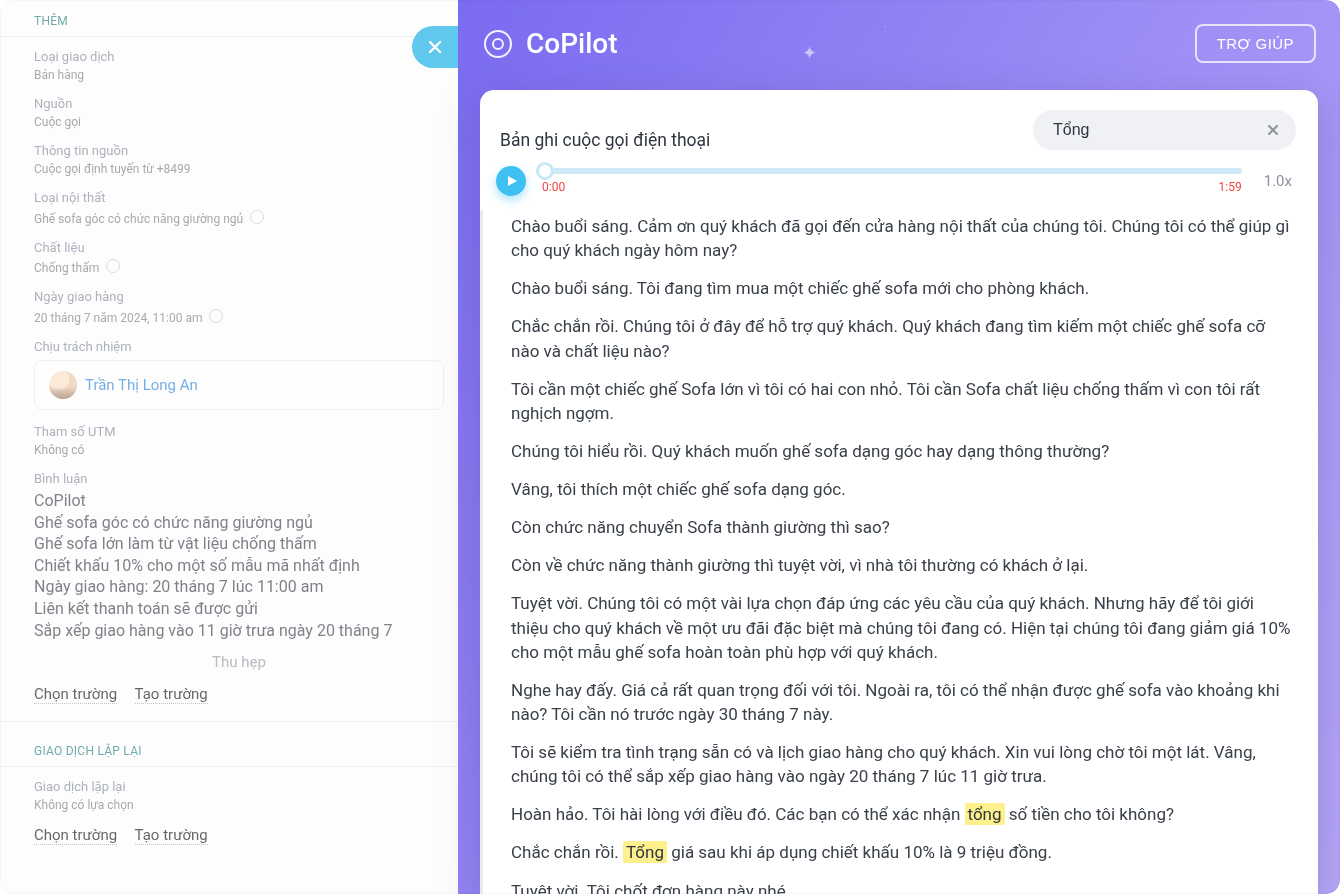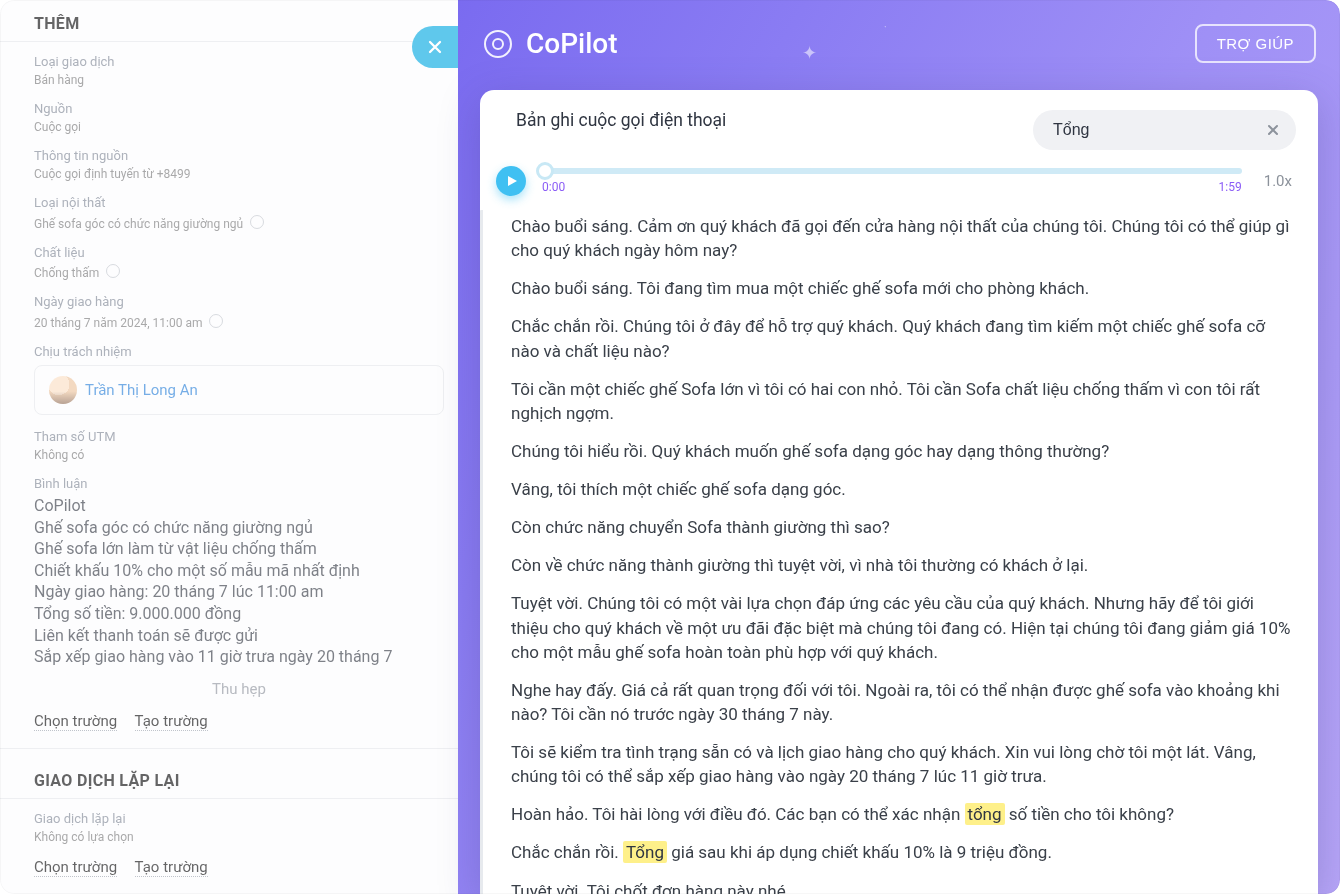--- a/index.html
+++ b/index.html
@@ -16,21 +16,21 @@
     --search-bg:#f0f1f4;
     --hl:#fef08a;
   }
   html,body{margin:0;padding:0;width:1340px;height:894px;font-family:-apple-system,BlinkMacSystemFont,"Segoe UI",Roboto,Helvetica,Arial,sans-serif;color:var(--text-dark);background:var(--left-bg);}
   *{box-sizing:border-box;}
 
   
   .page{position:relative;width:1340px;height:894px;overflow:hidden;border-radius:14px;}
   .left{position:absolute;left:0;top:0;width:460px;height:894px;background:#fff;overflow:hidden;}
   .left-scroll{padding:0 16px 0 34px;}
-  .sec-title{font-size:16px;letter-spacing:.02em;color:#000000;margin-top:14px;margin-bottom:8px;text-transform:uppercase;font-weight:bold;}
+  .sec-title{font-size:12px;letter-spacing:.02em;color:#0f766e;margin-top:14px;margin-bottom:8px;text-transform:uppercase;}
   .field{margin-bottom:14px;}
   .field .lab{font-size:13px;color:var(--label);line-height:1.3;}
   .field .val{font-size:12px;color:#737373;margin-top:2px;}
   .inline-ic{display:inline-block;width:14px;height:14px;border:1.3px solid #9aa0aa;border-radius:50%;position:relative;top:1px;margin-left:4px;opacity:.6;}
   .person-chip{display:flex;align-items:center;gap:8px;border:1px solid var(--divider);border-radius:8px;padding:10px 14px;margin-top:4px;}
   .avatar{width:28px;height:28px;border-radius:50%;background:radial-gradient(circle at 35% 30%, #fde0c2 0 40%, #eec399 40% 100%);position:relative;overflow:hidden;}
   .avatar::after{content:"";position:absolute;inset:0;background:linear-gradient(180deg, rgba(0,0,0,0) 55%, rgba(60,30,20,.55) 100%);}
   .person-name{color:var(--link);font-size:15px;}
   .comment-block{font-size:16px;color:#2c313b;line-height:1.35;margin-top:2px;}
   .collapse{margin-top:12px;font-size:15px;color:#8b9099;}
@@ -53,33 +53,33 @@
   .spark.b{left:426px;top:22px;font-size:10px;}
   .spark.c{left:90px;top:34px;font-size:10px;}
 
   .cp-header{display:flex;align-items:center;justify-content:space-between;padding:24px 24px 12px 26px;}
   .cp-brand{display:flex;align-items:center;gap:14px;color:#fff;font-size:28px;font-weight:500;}
   .cp-logo{width:28px;height:28px;border:2.5px solid rgba(255,255,255,.9);border-radius:50%;position:relative;}
   .cp-logo::after{content:"";position:absolute;left:50%;top:50%;width:8px;height:8px;border:2.5px solid rgba(255,255,255,.9);border-radius:50%;transform:translate(-50%,-50%);}
   .help-btn{border:2px solid rgba(255,255,255,.75);color:#fff;background:transparent;border-radius:8px;padding:9px 20px;font-size:15px;letter-spacing:.03em;cursor:pointer;}
 
   .cp-card{position:absolute;left:22px;right:22px;top:90px;bottom:0;background:#fff;border-radius:14px 14px 0 0;box-shadow:0 10px 40px rgba(60,50,120,.25);display:flex;flex-direction:column;overflow:hidden;}
-  .cp-top{display:flex;align-items:flex-start;justify-content:space-between;padding:20px 22px 12px 36px;gap:20px;}
+  .cp-top{display:flex;align-items:flex-end;justify-content:space-between;padding:20px 22px 12px 20px;gap:20px;}
   .cp-title{font-size:17.5px;color:#2f3541;}
   .cp-search{flex:0 0 254px;display:flex;align-items:center;background:var(--search-bg);border-radius:20px;padding:0 12px 0 18px;height:40px;}
   .cp-search input{flex:1;border:none;background:transparent;font-size:16px;color:#2f3541;outline:none;}
   .cp-search .clear{width:22px;height:22px;border-radius:50%;display:flex;align-items:center;justify-content:center;color:#8d939c;cursor:pointer;}
 
   .player{display:flex;align-items:center;gap:16px;padding:4px 26px 14px 16px;}
   .play-btn{width:30px;height:30px;border-radius:50%;background:var(--play);display:flex;align-items:center;justify-content:center;color:#fff;cursor:pointer;flex:0 0 auto;box-shadow:0 4px 10px rgba(63,192,242,.45);}
   .play-btn svg{width:12px;height:12px;margin-left:2px;}
   .timeline{flex:1;position:relative;}
   .track{height:6px;border-radius:3px;background:#cfeaf6;position:relative;}
   .thumb{position:absolute;left:0;top:50%;width:18px;height:18px;border-radius:50%;background:#fff;border:3px solid #c8e8f5;transform:translate(-6px,-50%);}
-  .times{display:flex;justify-content:space-between;font-size:12px;color:#8b5cf6;margin-top:6px;}
+  .times{display:flex;justify-content:space-between;font-size:12px;color:#ef4444;margin-top:6px;}
   .speed{font-size:15px;color:#8c929b;margin-left:6px;}
 
   .transcript{flex:1;overflow:auto;padding:4px 26px 18px 28px;border-left:3px solid #e7eaee;margin-left:0;border-top-left-radius:1px;}
   .utter{font-size:17px;line-height:1.42;color:#3a4049;margin:0 0 14px 0;}
   mark{background:var(--hl);padding:1px 3px;border-radius:2px;color:#2f3541;}
 
 </style>
 </head>
 <body>
 
@@ -143,21 +143,20 @@
       </div>
 
       <div class="field">
         <div class="lab">Bình luận</div>
         <div class="comment-block" id="comment-lines">
             <div>CoPilot</div>
             <div>Ghế sofa góc có chức năng giường ngủ</div>
             <div>Ghế sofa lớn làm từ vật liệu chống thấm</div>
             <div>Chiết khấu 10% cho một số mẫu mã nhất định</div>
             <div>Ngày giao hàng: 20 tháng 7 lúc 11:00 am</div>
-            <div>Tổng số tiền: 9.000.000 đồng</div>
             <div>Liên kết thanh toán sẽ được gửi</div>
             <div>Sắp xếp giao hàng vào 11 giờ trưa ngày 20 tháng 7</div>
           </div>
         <div class="collapse" style="text-align:center">Thu hẹp</div>
       </div>
 
       <div class="action-row">
         <a>Chọn trường</a>
         <a>Tạo trường</a>
       </div>

